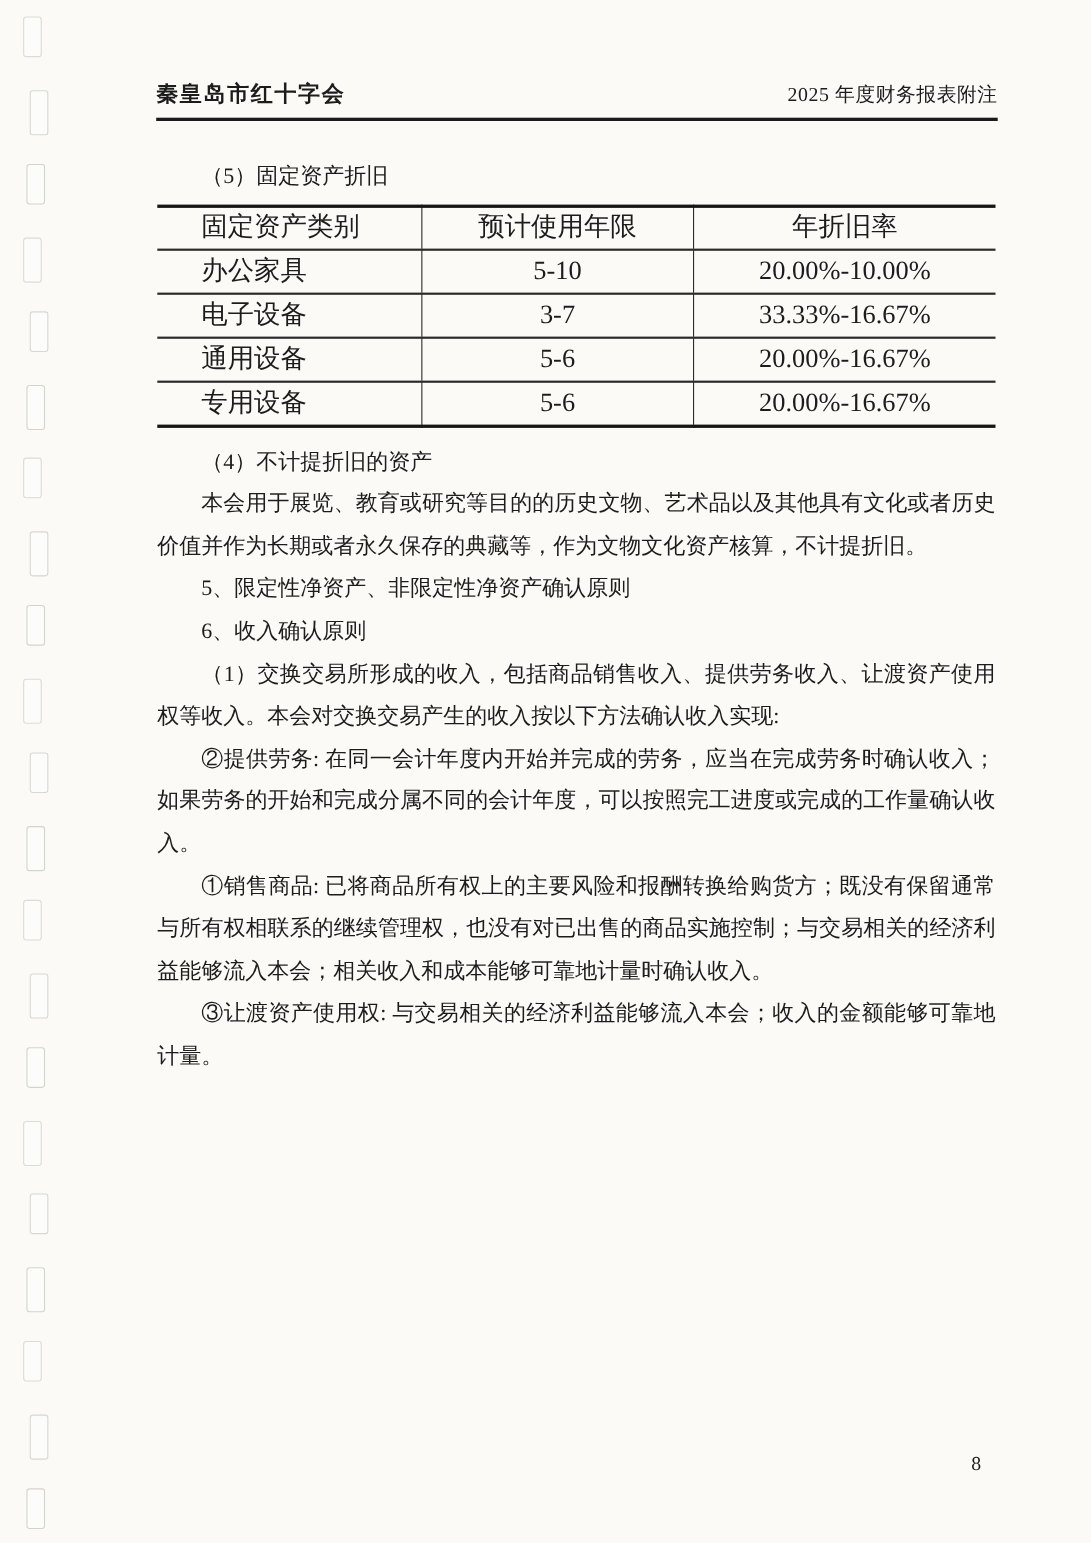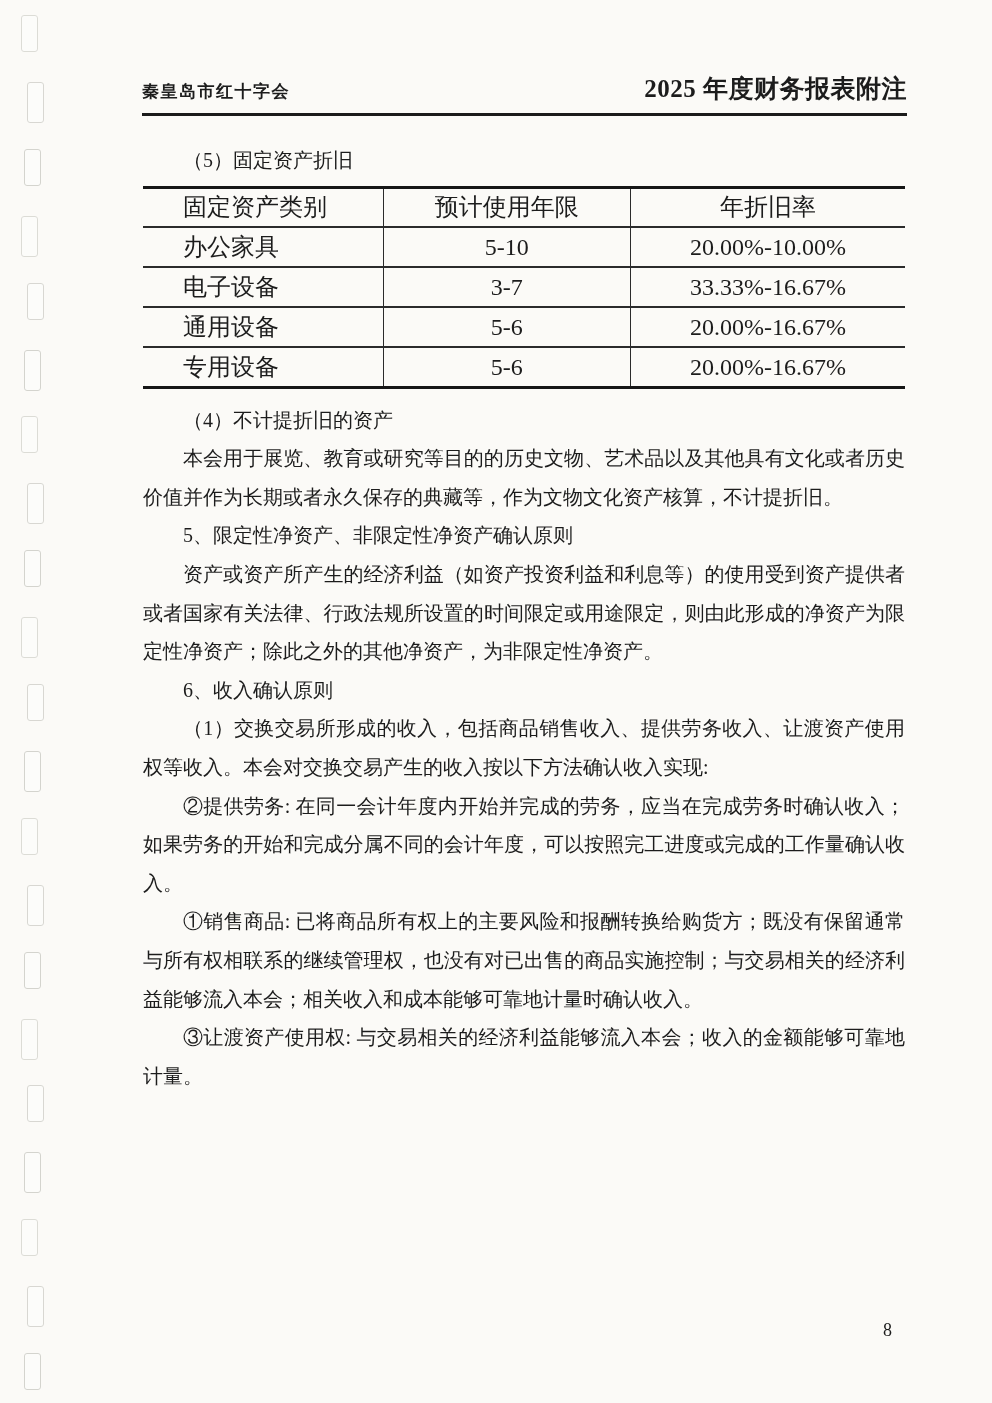--- a/index.html
+++ b/index.html
@@ -23,22 +23,22 @@
   
   .page-header {
     position:absolute;
     left:142px; right:85px; top:72px;
     display:flex;
     justify-content:space-between;
     align-items:baseline;
     padding-bottom:8px;
     border-bottom:3px solid #1b1b1b;
   }
-  .org-name  { font-weight:bold; font-size:17px; letter-spacing:1.5px;font-family:Liberation Mono, monospace; }
-  .doc-title { font-weight:bold; font-size:25px; letter-spacing:0.5px;margin-left:12px; }
+  .org-name  { font-weight:bold; font-size:20px; letter-spacing:1.5px;font-family:Liberation Mono, monospace; }
+  .doc-title { font-weight:normal; font-size:18px; letter-spacing:0.5px;margin-left:12px; }
   
   .content {
     position:absolute;
     left:143px; right:87px; top:141px;
     font-size:20px;
     line-height:38.6px;
     text-align:justify;
   }
   .content p { margin:0; text-indent:2em; }
   
@@ -140,21 +140,20 @@
           <td>5-6</td>
           <td>20.00%-16.67%</td>
         </tr>
       </tbody>
     </table>
 
     <p>（4）不计提折旧的资产</p>
     <p>本会用于展览、教育或研究等目的的历史文物、艺术品以及其他具有文化或者历史价值并作为长期或者永久保存的典藏等，作为文物文化资产核算，不计提折旧。</p>
 
     <p>5、限定性净资产、非限定性净资产确认原则</p>
-    <p>资产或资产所产生的经济利益（如资产投资利益和利息等）的使用受到资产提供者或者国家有关法律、行政法规所设置的时间限定或用途限定，则由此形成的净资产为限定性净资产；除此之外的其他净资产，为非限定性净资产。</p>
 
     <p>6、收入确认原则</p>
     <p>（1）交换交易所形成的收入，包括商品销售收入、提供劳务收入、让渡资产使用权等收入。本会对交换交易产生的收入按以下方法确认收入实现:</p>
     <p>②提供劳务: 在同一会计年度内开始并完成的劳务，应当在完成劳务时确认收入；如果劳务的开始和完成分属不同的会计年度，可以按照完工进度或完成的工作量确认收入。</p>
     <p>①销售商品: 已将商品所有权上的主要风险和报酬转换给购货方；既没有保留通常与所有权相联系的继续管理权，也没有对已出售的商品实施控制；与交易相关的经济利益能够流入本会；相关收入和成本能够可靠地计量时确认收入。</p>
     <p>③让渡资产使用权: 与交易相关的经济利益能够流入本会；收入的金额能够可靠地计量。</p>
 
   </div>
 
   <div class="page-number">8</div>

